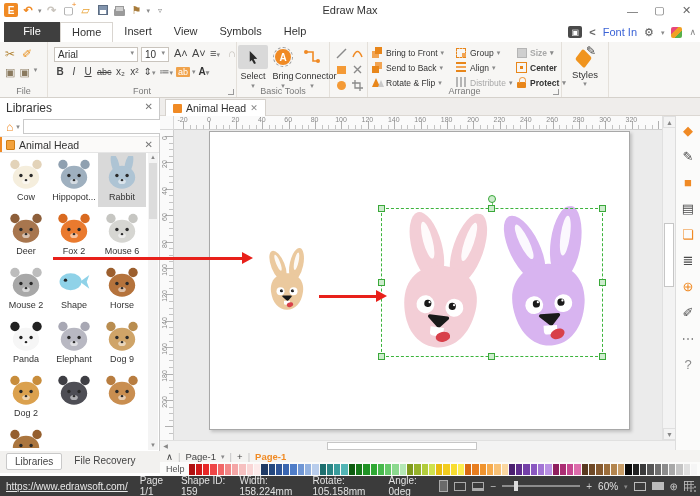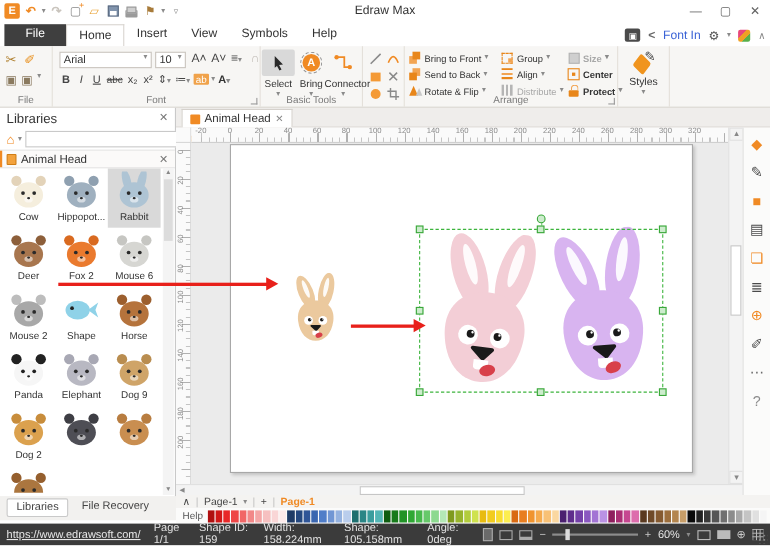--- a/index.html
+++ b/index.html
@@ -919,21 +919,21 @@
         <div style="background:#e0e0e0"></div>
         <div style="background:#f5f5f5"></div>
       </div>
   </div>
 
   <div class="statusbar">
     <span class="sb-link">https://www.edrawsoft.com/</span>
     <span>Page 1/1</span>
     <span>Shape ID: 159</span>
     <span>Width: 158.224mm</span>
-    <span>Shape: 105.158mm</span>
+    <span>Rotate: 105.158mm</span>
     <span>Angle: 0deg</span>
     <div class="sb-right">
       <span class="sb-pgico active"></span>
       <span class="sb-pgico land"></span>
       <span class="sb-pres"></span>
       <span class="sb-ico">−</span>
       <span class="sb-zoomtrack">
           <span class="sb-zoomthumb"></span>
         </span>
       <span class="sb-ico">+</span>

